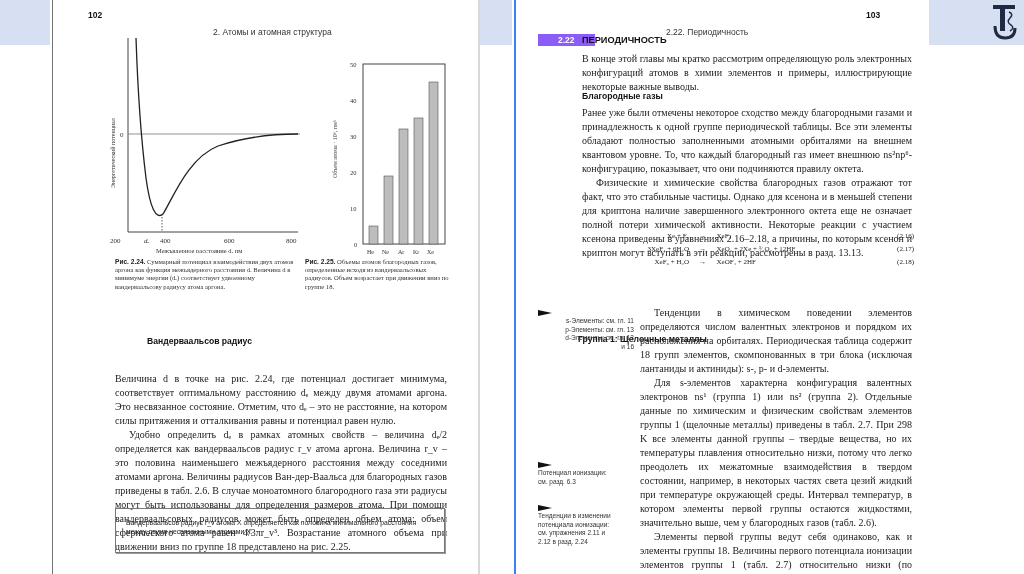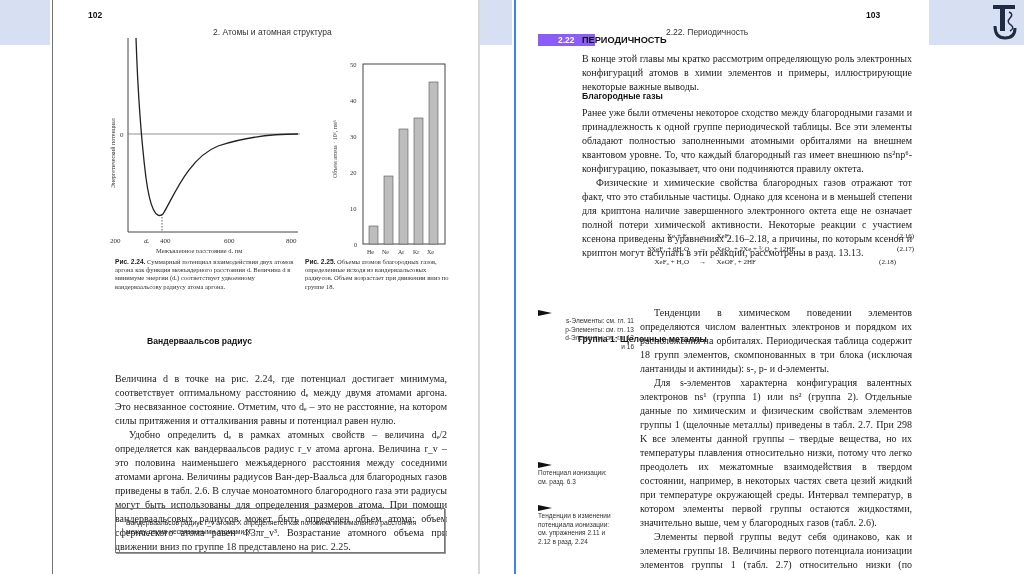--- a/index.html
+++ b/index.html
@@ -130,21 +130,21 @@
     <div class="eq-row" style="left:88px; top:245px; width:310px;">
       <span style="display:inline-block; width:85px; text-align:right;">3XeF₄ + 6H₂O</span>
       <span style="display:inline-block; width:24px; text-align:center;">→</span>
       <span>XeO₃ + 2Xe + ³⁄₂O₂ + 12HF</span>
       <span style="position:absolute; right:0;">(2.17)</span>
     </div>
     <div class="eq-row" style="left:108px; top:258px; width:290px;">
       <span style="display:inline-block; width:65px; text-align:right;">XeF₆ + H₂O</span>
       <span style="display:inline-block; width:24px; text-align:center;">→</span>
       <span>XeOF₄ + 2HF</span>
-      <span style="position:absolute; right:18px;">(2.18)</span>
+      <span style="position:absolute; right:0;">(2.18)</span>
     </div>
 
     <div class="heading" style="left:62px; top:290px;margin-top:44px;">Группа 1: Щелочные металлы</div>
 
     <div class="margin-note" style="left:22px; top:310px; text-align:right; width:96px;">
       <span class="arrow"></span>
       <div>s-Элементы: см. гл. 11</div>
       <div>p-Элементы: см. гл. 13</div>
       <div>d-Элементы: см. гл. 13</div>
       <div>и 16</div>

